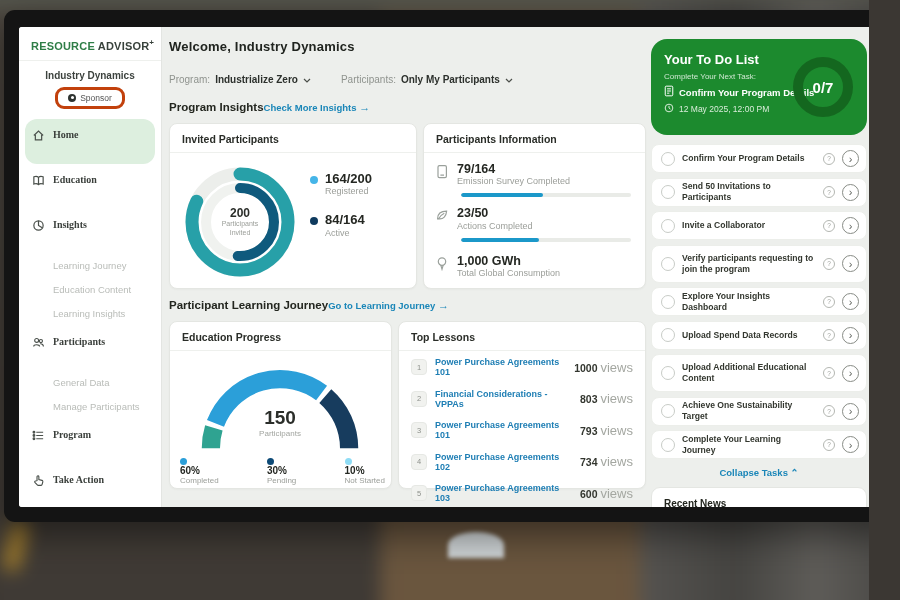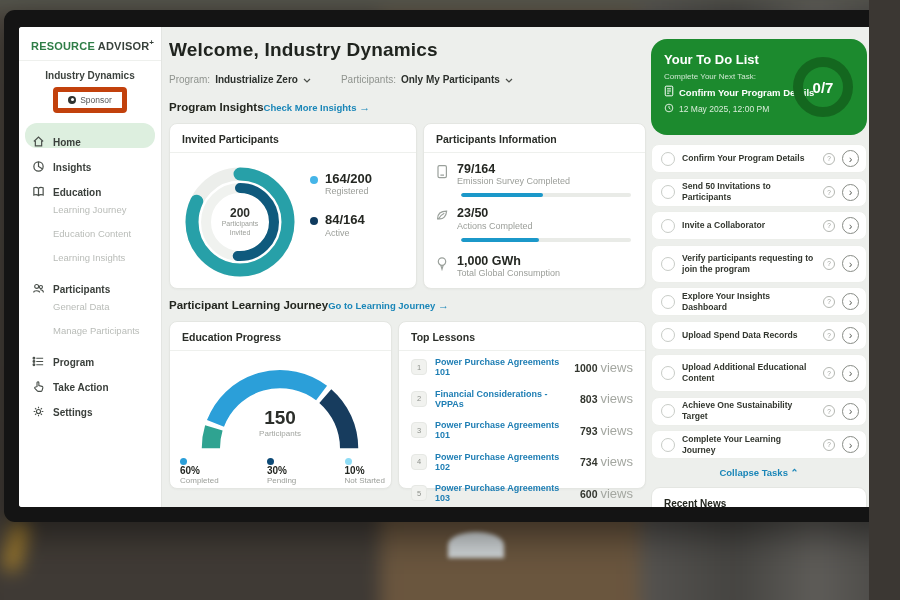--- a/index.html
+++ b/index.html
@@ -16,30 +16,30 @@
   
   .monitor{position:absolute;left:4px;top:10px;width:890px;height:512px;background:#141414;border-radius:11px;box-shadow:0 14px 34px rgba(0,0,0,.45);}
   .screen{position:absolute;left:15px;top:17px;width:858px;height:480px;background:#edefec;border-radius:3px;overflow:hidden;}
   
   .sidebar{position:absolute;left:0;top:0;width:142px;height:100%;background:#fff;border-right:1px solid #e3e5e2;}
   .brand{padding:11px 12px 8px;font-size:11px;font-weight:bold;letter-spacing:.2px;border-bottom:1px solid #eef0ed;white-space:nowrap;}
   .brand .g{color:#2e7d46;}
   .brand .d{color:#37413b;}
   .brand sup{font-size:8px;}
   .org{margin-top:9px;text-align:center;font-size:10px;font-weight:bold;color:#3c423e;}
-  .sponsor{margin:6px auto 10px;width:64px;height:16px;border:5px solid #c2410c;border-radius:4px;display:flex;align-items:center;justify-content:center;gap:4px;font-size:8.5px;color:#555;}
+  .sponsor{margin:6px auto 10px;width:64px;height:16px;border:3px solid #c2410c;border-radius:9px;display:flex;align-items:center;justify-content:center;gap:4px;font-size:8.5px;color:#555;}
   .sponsor .dot{width:8px;height:8px;border-radius:50%;background:#2e3330;position:relative;}
   .sponsor .dot::after{content:"";position:absolute;left:2.5px;top:2.5px;width:3px;height:3px;border-radius:50%;background:#fff;}
   .nav{display:flex;flex-direction:column;}
-  .nav-item{display:flex;align-items:flex-end;gap:8px;height:25px;margin:0 6px;padding:0 7px;border-radius:12px;font-size:10px;font-weight:bold;color:#3a3f3b;cursor:pointer;}
+  .nav-item{display:flex;align-items:flex-start;gap:8px;height:25px;margin:0 6px;padding:10px 7px;border-radius:12px;font-size:10px;font-weight:bold;color:#3a3f3b;cursor:pointer;font-family:Liberation Serif, serif;}
   .nav-item.active{background:#ddefdf;}
   .nav-ic{display:flex;color:#4a504b;}
   .nav-sub{height:24px;display:flex;align-items:center;margin:0 6px;padding:0 7px 0 28px;font-size:9.5px;color:#b9bcb8;cursor:pointer;}
   
-  .welcome{position:absolute;left:150px;top:12px;font-size:19px;font-weight:800;color:#20241f;letter-spacing:.2px;}
+  .welcome{position:absolute;left:150px;top:12px;font-size:13px;font-weight:800;color:#20241f;letter-spacing:.2px;}
   .filters{position:absolute;left:150px;top:47px;display:flex;gap:30px;align-items:center;font-size:10px;}
   .fl{color:#8f938e;}
   .fv{font-weight:bold;color:#2c302c;margin-left:5px;}
   .chev{margin-left:5px;color:#4b4f4a;}
   .secrow{position:absolute;display:flex;justify-content:flex-start;align-items:center;width:474px;}
   .sectitle{font-size:11.5px;font-weight:800;color:#23261f;}
   .seclink{font-size:9.5px;font-weight:bold;color:#1a86b8;cursor:pointer;}
   .seclink .arr{font-size:11px;}
   .card{position:absolute;background:#fff;border:1px solid #e4e6e2;border-radius:8px;box-shadow:0 1px 2px rgba(0,0,0,.03);}
   .card-title{padding:9px 12px 7px;font-size:10.5px;font-weight:800;color:#2a2d28;border-bottom:1px solid #eef0ed;}
@@ -128,34 +128,34 @@
                 <svg width="13" height="13" viewBox="0 0 14 14" fill="none" stroke="currentColor" stroke-width="1.3">
                   <path d="M2 7 L7 2.3 L12 7"></path>
                   <path d="M3.6 6.3 V11.8 H10.4 V6.3"></path>
                 </svg>
               </span>
           <span>Home</span>
         </div>
         <div class="nav-item">
           <span class="nav-ic">
                 <svg width="13" height="13" viewBox="0 0 14 14" fill="none" stroke="currentColor" stroke-width="1.3">
+                  <path d="M2 3 C4 2.2 6 2.6 7 3.6 C8 2.6 10 2.2 12 3 V10.8 C10 10 8 10.4 7 11.4 C6 10.4 4 10 2 10.8 Z"></path>
+                  <path d="M7 3.6 V11.2"></path>
+                </svg>
+              </span>
+          <span>Education</span>
+        </div>
+        <div class="nav-item">
+          <span class="nav-ic">
+                <svg width="13" height="13" viewBox="0 0 14 14" fill="none" stroke="currentColor" stroke-width="1.3">
                   <circle cx="7" cy="7" r="5"></circle>
                   <path d="M7 2 V7 L11 9.5"></path>
                 </svg>
               </span>
           <span>Insights</span>
-        </div>
-        <div class="nav-item">
-          <span class="nav-ic">
-                <svg width="13" height="13" viewBox="0 0 14 14" fill="none" stroke="currentColor" stroke-width="1.3">
-                  <path d="M2 3 C4 2.2 6 2.6 7 3.6 C8 2.6 10 2.2 12 3 V10.8 C10 10 8 10.4 7 11.4 C6 10.4 4 10 2 10.8 Z"></path>
-                  <path d="M7 3.6 V11.2"></path>
-                </svg>
-              </span>
-          <span>Education</span>
         </div>
         <div class="nav-sub">
               <span>Learning Journey</span>
             </div>
         <div class="nav-sub">
               <span>Education Content</span>
             </div>
         <div class="nav-sub">
               <span>Learning Insights</span>
             </div>

